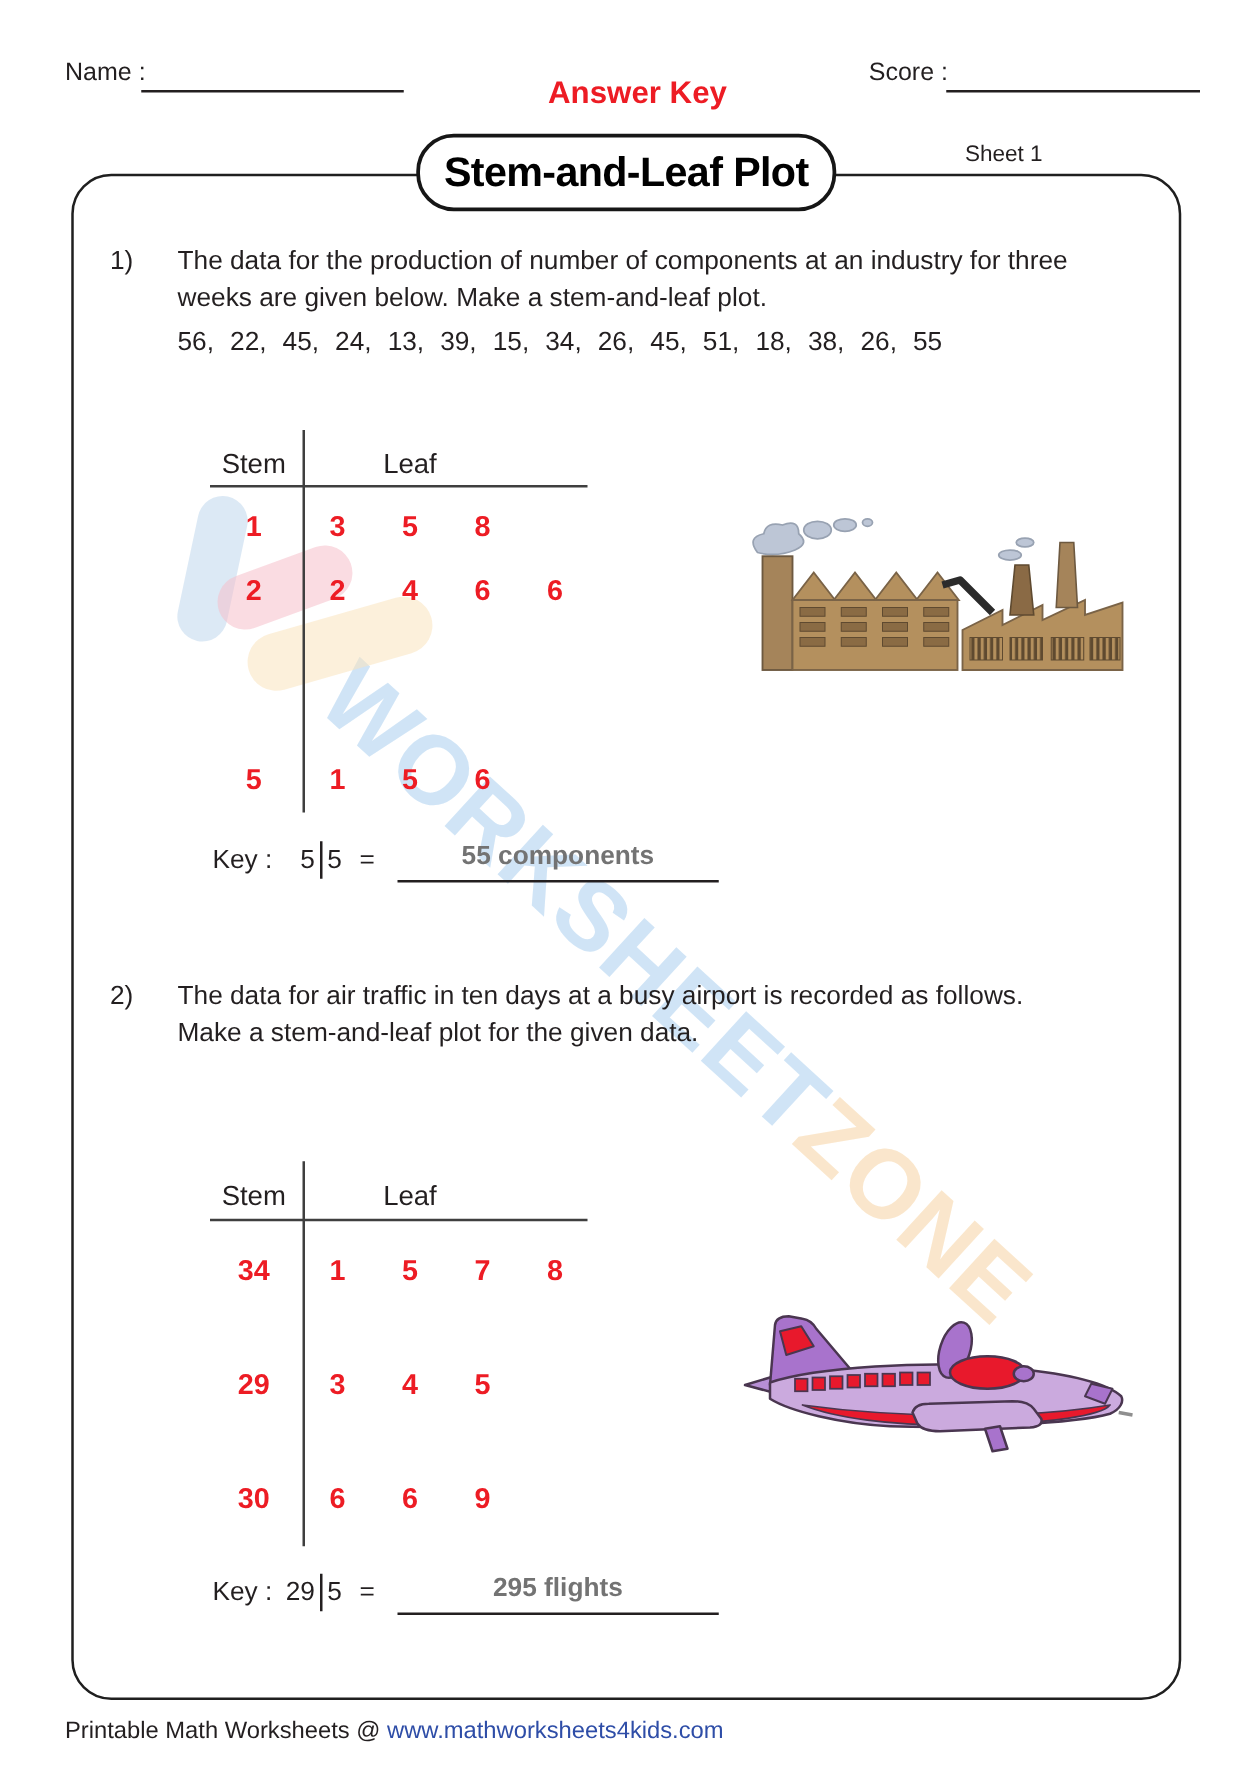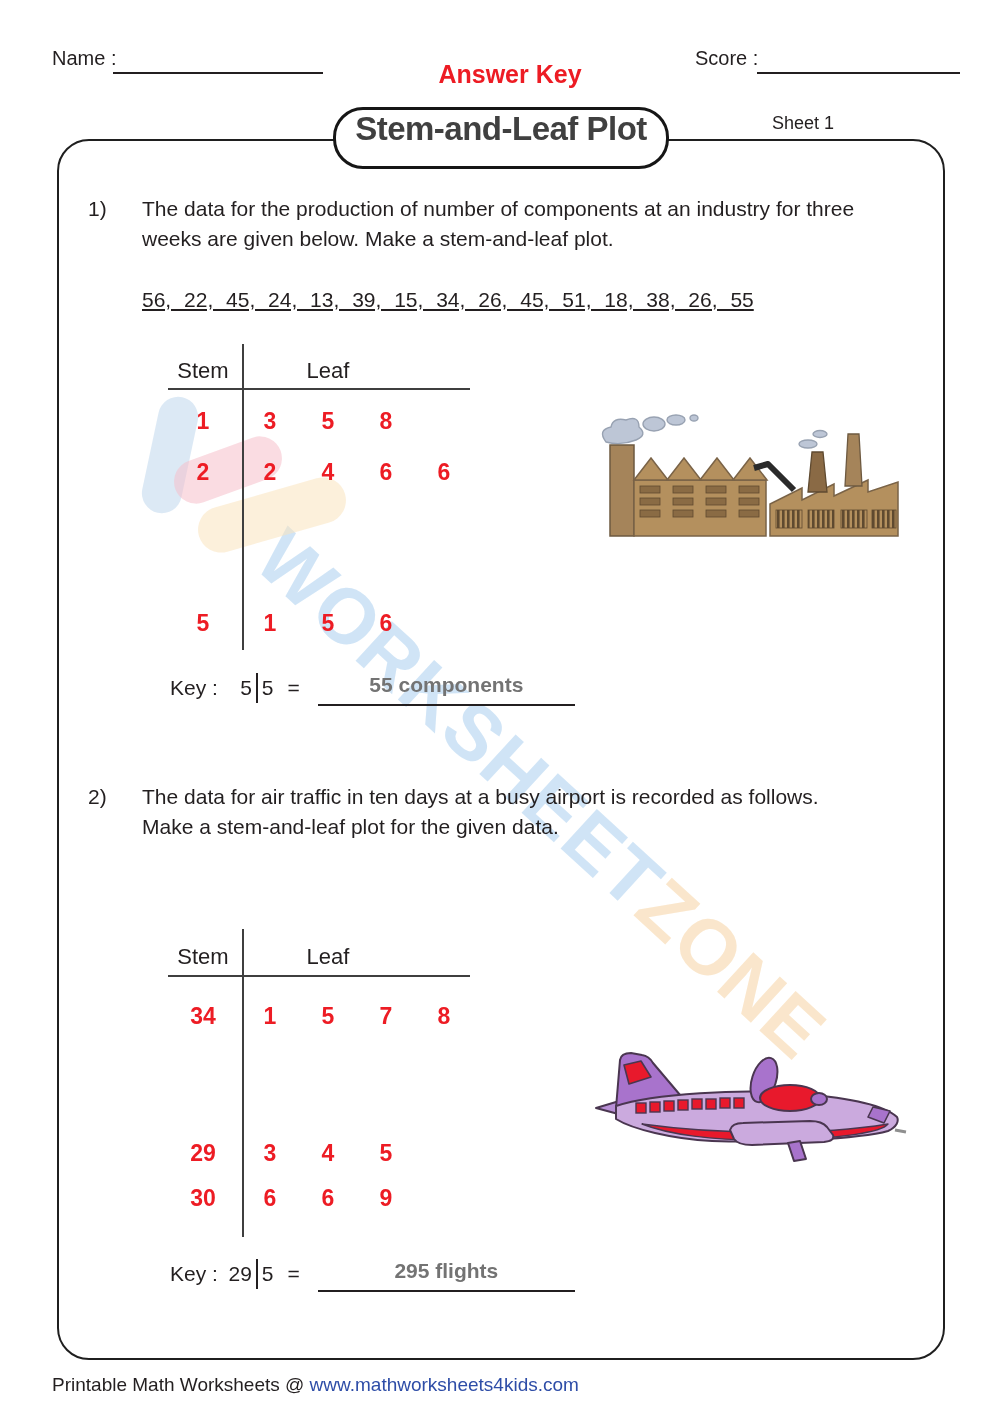--- a/index.html
+++ b/index.html
@@ -7,22 +7,22 @@
     position:relative; width:1000px; height:1415px; background:#ffffff;
     font-family:"Liberation Sans", sans-serif; color:#231f20; overflow:hidden;
   }
   .abs { position:absolute; }
   .lbl { font-size:20px; }
   .wline { border-bottom:2px solid #231f20; }
   .answer-key { font-size:25px; font-weight:bold; color:#ed1c24; text-align:center;margin-left:20px; }
   .content-box { border:2px solid #1f1f1f; border-radius:32px; background:transparent; z-index:1; }
   .title-pill {
     background:#ffffff; border:3px solid #161616; border-radius:30px; z-index:2;
-    display:flex; align-items:flex-start; justify-content:center;
-    font-size:33px; font-weight:bold; letter-spacing:-0.5px; color:#404040;
+    display:flex; align-items:center; justify-content:center;
+    font-size:33px; font-weight:bold; letter-spacing:-0.5px; color:#000000;
   }
   .sheet { font-size:18px; z-index:2; }
   .qnum, .qtext { font-size:21px; line-height:26px; }
   .qdata { font-size:21px; word-spacing:7px; }
   .th { font-size:22px; text-align:center; }
   .hline { background:#3f3f3f; height:2px; z-index:1; }
   .vline { background:#3f3f3f; width:2px; z-index:1; }
   .sl-row { left:170px; height:32px; white-space:nowrap; z-index:1; }
   .stem-cell { display:inline-block; width:66px; text-align:center;
                font-size:23px; font-weight:bold; color:#ed1c24; }
@@ -66,21 +66,21 @@
 
   <div class="abs content-box" style="left:57px; top:139px; width:884px; height:1217px;"></div>
   <div class="abs title-pill" style="left:333px; top:107px; width:330px; height:56px;">
       <span>Stem-and-Leaf Plot</span>
     </div>
   <div class="abs sheet" style="left:772px; top:113px;">Sheet 1</div>
 
   <div class="abs qnum" style="left:88px; top:196px;">1)</div>
   <div class="abs qtext" style="left:142px; top:196px;">The data for the production of number of components at an industry for three</div>
   <div class="abs qtext" style="left:142px; top:226px;text-align:right;">weeks are given below. Make a stem-and-leaf plot.</div>
-  <div class="abs qdata" style="left:142px; top:288px;text-decoration:underline;">56, 22, 45, 24, 13, 39, 15, 34, 26, 45, 51, 18, 38, 26, 55</div>
+  <div class="abs qdata" style="left:142px; top:262px;">56, 22, 45, 24, 13, 39, 15, 34, 26, 45, 51, 18, 38, 26, 55</div>
 
   <div class="abs th" style="left:170px; top:358px; width:66px;">Stem</div>
   <div class="abs th" style="left:283px; top:358px; width:90px;">Leaf</div>
   <div class="abs hline" style="left:168px; top:388px; width:302px;"></div>
   <div class="abs vline" style="left:242px; top:344px; height:306px;"></div>
 
   <div class="abs sl-row" style="top:408px;">
     <span class="stem-cell">1</span><span class="leaf-cell first">3</span><span class="leaf-cell">5</span><span class="leaf-cell">8</span><span class="leaf-cell"></span>
   </div>
   <div class="abs sl-row" style="top:459px;">
@@ -153,21 +153,21 @@
   <div class="abs qtext" style="left:142px; top:784px;">The data for air traffic in ten days at a busy airport is recorded as follows.</div>
 
   <div class="abs th" style="left:170px; top:944px; width:66px;">Stem</div>
   <div class="abs th" style="left:283px; top:944px; width:90px;">Leaf</div>
   <div class="abs hline" style="left:168px; top:975px; width:302px;"></div>
   <div class="abs vline" style="left:242px; top:929px; height:308px;"></div>
 
   <div class="abs sl-row" style="top:1003px;">
     <span class="stem-cell">34</span><span class="leaf-cell first">1</span><span class="leaf-cell">5</span><span class="leaf-cell">7</span><span class="leaf-cell">8</span>
   </div>
-  <div class="abs sl-row" style="top:1140px;">
+  <div class="abs sl-row" style="top:1094px;">
     <span class="stem-cell">29</span><span class="leaf-cell first">3</span><span class="leaf-cell">4</span><span class="leaf-cell">5</span><span class="leaf-cell"></span>
   </div>
   <div class="abs sl-row" style="top:1185px;">
     <span class="stem-cell">30</span><span class="leaf-cell first">6</span><span class="leaf-cell">6</span><span class="leaf-cell">9</span><span class="leaf-cell"></span>
   </div>
 
   <div class="abs key-line" style="top:1256px;">
     <span class="kl">Key :</span>
     <span class="key-stem">29</span>
     <span class="key-pipe"></span>

